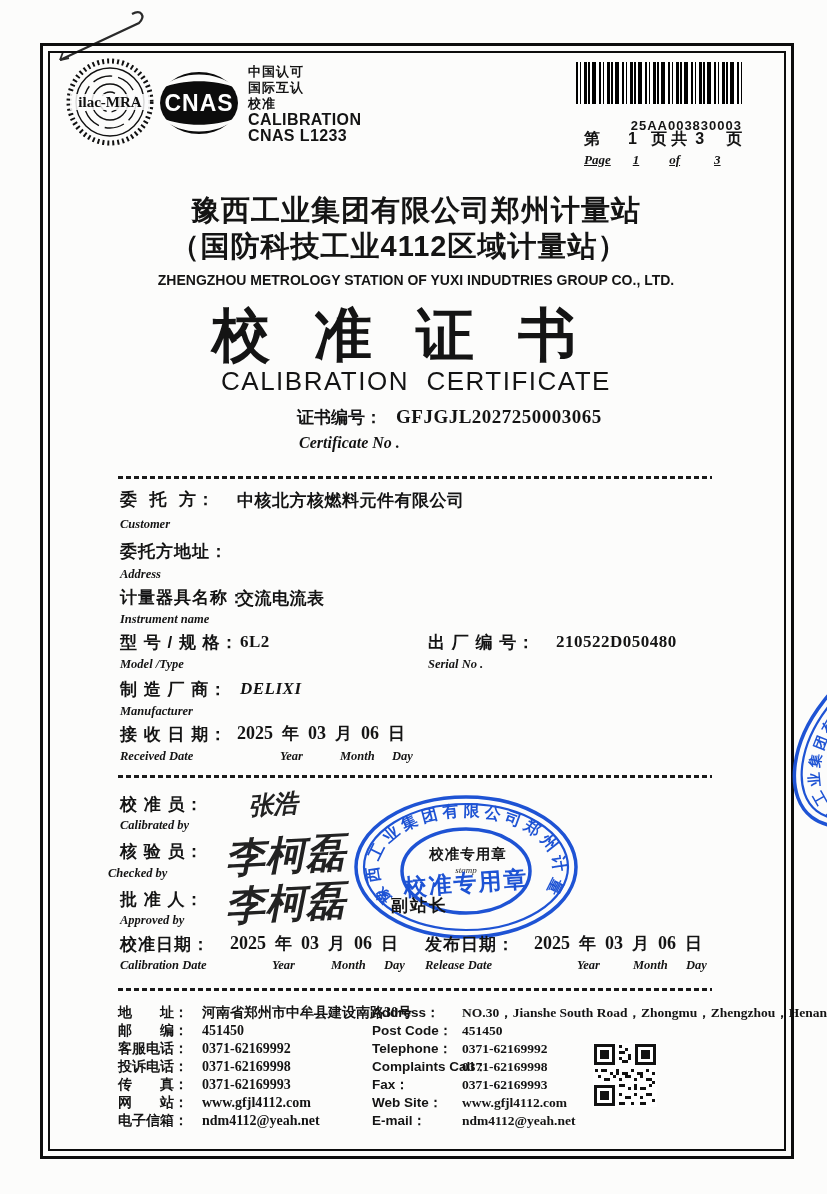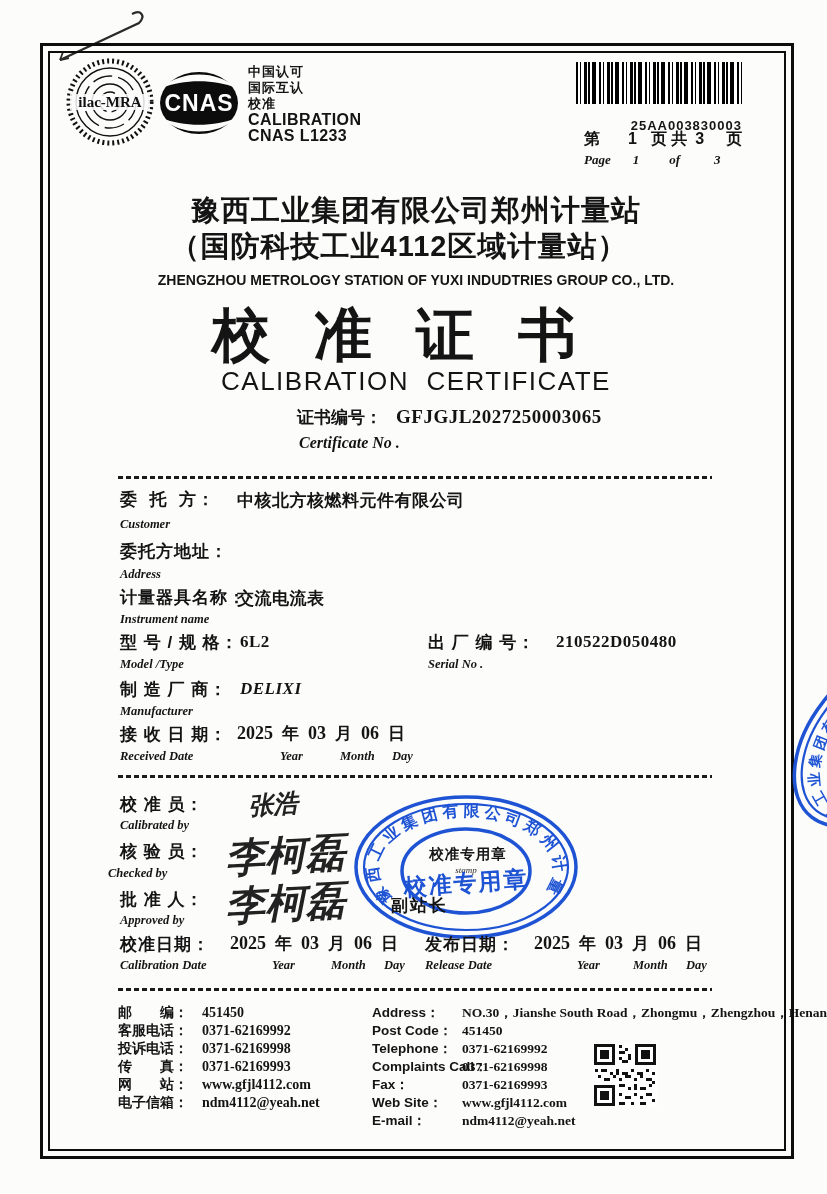--- a/index.html
+++ b/index.html
@@ -14,21 +14,21 @@
   
   .accred-lines div { font-weight:bold; font-size:13px; line-height:16px; letter-spacing:1px; }
   .accred-lines .en { font-size:16px; letter-spacing:0.4px; }
 
   
   .barcode { width:166px; height:42px; background:
     repeating-linear-gradient(90deg,#000 0 2px,#fff 2px 4px,#000 4px 5px,#fff 5px 8px,#000 8px 11px,#fff 11px 12px,#000 12px 14px,#fff 14px 16px,#000 16px 20px,#fff 20px 23px); }
   .barcode-num { width:166px; text-align:right; font:bold 13px "Liberation Sans",sans-serif; letter-spacing:1px;margin-top:12px; }
 
   .pag-zh { display:flex; align-items:baseline; font:bold 16px "Liberation Sans",sans-serif; }
-  .pag-en { display:flex; align-items:baseline; font:bold italic 13px "Liberation Serif",serif; }
+  .pag-en { display:flex; align-items:baseline; font:bold italic 13px "Liberation Serif",serif;text-decoration:underline; }
 
   .title-zh { width:744px; text-align:center; font:bold 29px "Liberation Sans",sans-serif; letter-spacing:1px; }
   .title-en { width:744px; text-align:center; font:bold 14px "Liberation Sans",sans-serif; }
   .cert-title { width:744px; text-align:center; font:bold 58px "Liberation Serif",serif; letter-spacing:44px; margin-right:-44px; white-space:nowrap; }
   .cert-title-en { width:744px; text-align:center; font:26px "Liberation Sans",sans-serif; letter-spacing:1.5px; white-space:pre; }
 
   .certno { display:flex; align-items:baseline; gap:14px; }
   .certno .lab { font:bold 17px "Liberation Sans",sans-serif; }
   .certno .val { font:bold 19px "Liberation Serif",serif; letter-spacing:0.5px; }
 
@@ -227,20 +227,24 @@
   <div class="abs fen" style="left:331px;top:958px;">Month</div>
   <div class="abs fen" style="left:384px;top:958px;">Day</div>
   <div class="abs fen" style="left:425px;top:958px;">Release Date</div>
   <div class="abs fen" style="left:577px;top:958px;">Year</div>
   <div class="abs fen" style="left:633px;top:958px;">Month</div>
   <div class="abs fen" style="left:686px;top:958px;">Day</div>
 
   <div class="dashes" style="left:118px;top:988px;width:594px;"></div>
 
   <div class="abs" style="left:118px;top:1004px;">
+    <div class="footrow">
+        <span class="fl">地　　址：</span>
+        <span class="fv">河南省郑州市中牟县建设南路30号</span>
+      </div>
     <div class="footrow">
         <span class="fl">邮　　编：</span>
         <span class="fv">451450</span>
       </div>
     <div class="footrow">
         <span class="fl">客服电话：</span>
         <span class="fv">0371-62169992</span>
       </div>
     <div class="footrow">
         <span class="fl">投诉电话：</span>

